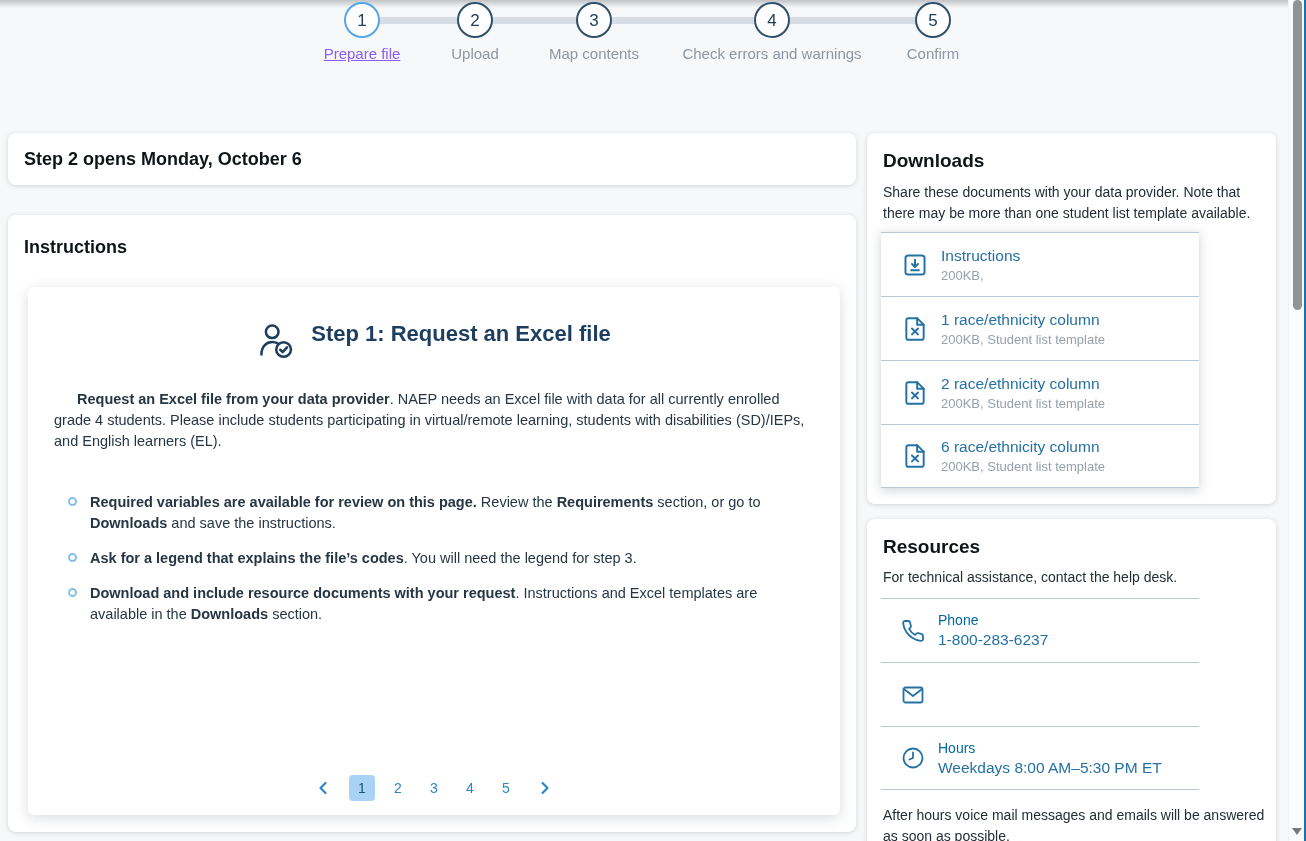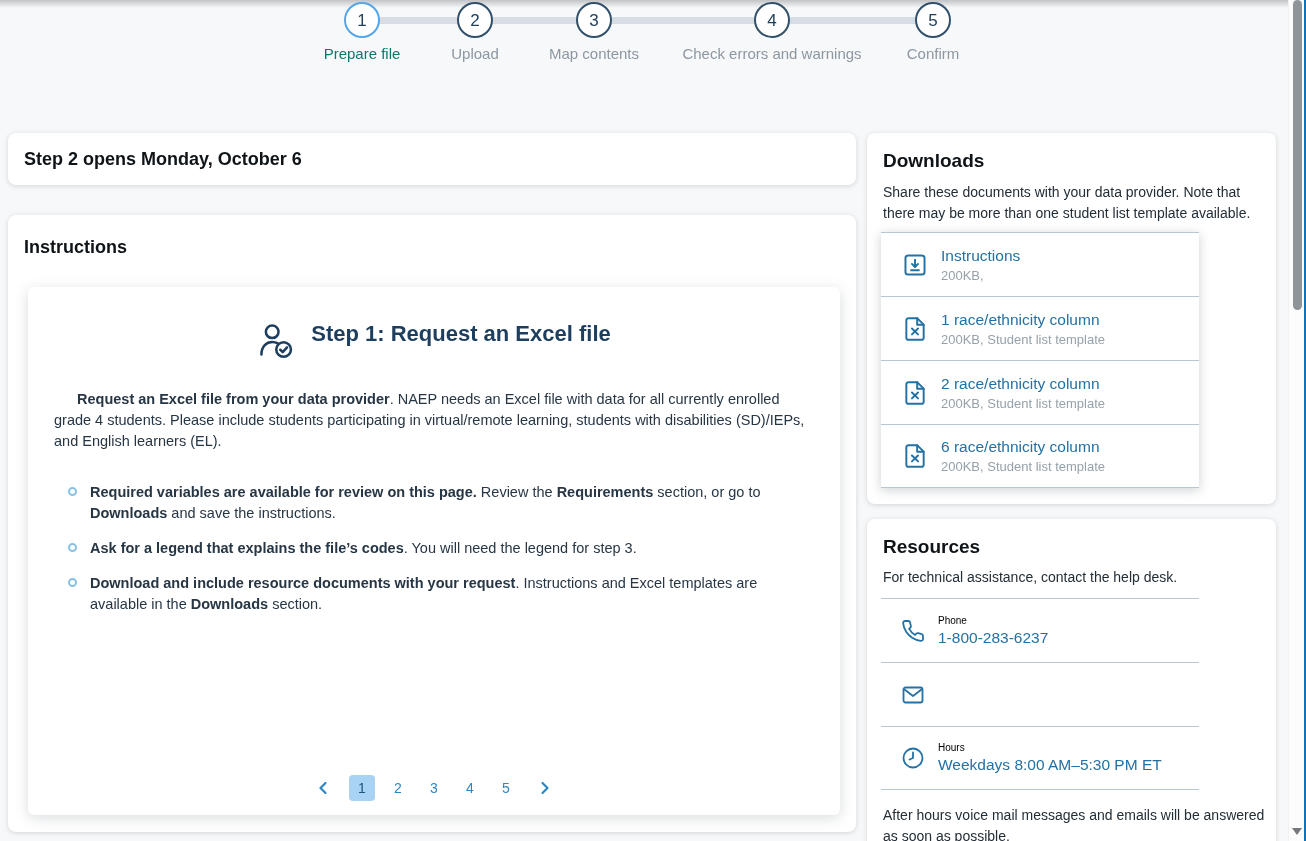--- a/index.html
+++ b/index.html
@@ -18,21 +18,21 @@
     background:#d6dde4; border-radius:4px; }
   #steps { position:absolute; inset:0; }
   .step { position:absolute; top:2px; width:200px; text-align:center; cursor:pointer; }
   .step:nth-child(1){ left:262px; } .step:nth-child(2){ left:375px; }
   .step:nth-child(3){ left:494px; } .step:nth-child(4){ left:672px; }
   .step:nth-child(5){ left:833px; }
   .circle { width:36px; height:36px; line-height:33px; margin:0 auto; background:#fff;
     border:2px solid #31506b; border-radius:50%; font-size:17px; color:#22405b; }
   .step.active .circle { border-color:#55a6e8; }
   .slabel { margin-top:7px; font-size:15px; color:#8d97a1; }
-  .step.active .slabel { color:#0f766e; }
+  .step.active .slabel { color:#8b5cf6;text-decoration:underline; }
 
   
   .card { position:absolute; background:#fff; border-radius:8px;
     box-shadow: 0 1px 5px rgba(45,55,65,.18); }
 
   
   .banner { left:8px; top:133px; width:848px; height:52px;padding-left:24px; }
   .banner h1 { position:absolute; left:16px; top:50%; transform:translateY(-50%);
     font-size:18px; font-weight:700; color:#0f1418; }
   .btn-primary { position:absolute; right:24px; top:50%; transform:translateY(-50%);
@@ -42,21 +42,21 @@
 
   
   .instructions { left:8px; top:215px; width:848px; height:617px; }
   .instructions h2 { position:absolute; left:16px; top:22px; font-size:18px; font-weight:700; color:#0f1418; }
   .inner-card { position:absolute; left:20px; top:72px; width:812px; height:528px;
     background:#fff; border-radius:6px; box-shadow:0 3px 14px rgba(70,80,90,.20); }
   .step-heading { display:flex; justify-content:center; gap:16px;
     padding-top:34px; color:#1d3e5e; font-size:22px; font-weight:700; }
   .intro { margin:30px 26px 0 26px; font-size:14.5px; line-height:21px; color:#273645; }
   .intro b { font-weight:700;margin-left:23px; }
-  #bullets { list-style:none; margin:30px 26px 0 40px; }
+  #bullets { list-style:none; margin:40px 26px 0 40px; }
   .bullet { position:relative; padding-left:22px; margin-bottom:14px;
     font-size:14.5px; line-height:21px; color:#273645; }
   .dot { position:absolute; left:0; top:5px; width:9px; height:9px;
     border:2px solid #85c1e9; border-radius:50%; background:#fff; }
   .seg-bold { font-weight:700; }
   .pagination { position:absolute; left:0; right:0; bottom:14px;
     display:flex; align-items:center; justify-content:center; gap:10px; }
   .chev { display:flex; align-items:center; cursor:pointer; padding:0 6px; }
   .page-num { width:26px; height:26px; line-height:26px; text-align:center;
     font-size:14px; color:#2e86c1; border-radius:4px; cursor:pointer; }
@@ -77,21 +77,21 @@
   .dl-item:last-child { border-bottom:1px solid #b5c8d4; }
   .dl-text { display:flex; flex-direction:column; gap:3px; }
   .dl-title { font-size:15.5px; color:#2471a3; }
   .dl-meta { font-size:13px; color:#95a1ab; }
 
   .res-list { position:absolute; left:14px; top:79px; width:318px; }
   .res-item { height:64px; display:flex; align-items:center; gap:13px; padding-left:20px;
     border-top:1px solid #b5c8d4; }
   .res-item:last-child { border-bottom:1px solid #b5c8d4; }
   .res-text { display:flex; flex-direction:column; gap:3px; }
-  .res-label { font-size:10px; color:#000000; }
+  .res-label { font-size:14px; color:#0369a1; }
   .res-value { font-size:15.5px; color:#2471a3; }
   .res-value.link { cursor:pointer; }
   .footnote { position:absolute; left:16px; top:286px; width:382px;
     font-size:14px; line-height:21px; color:#232d36; }
 
   
   .scrollbar { position:absolute; right:0; top:0; width:18px; height:841px;
     background:#fcfcfd; border-left:1px solid rgba(0,0,0,.04); z-index:3; }
   .sb-thumb { position:absolute; left:4px; top:0; width:9px; height:310px;
     background:#8f9499; border-radius:5px; cursor:pointer; }

